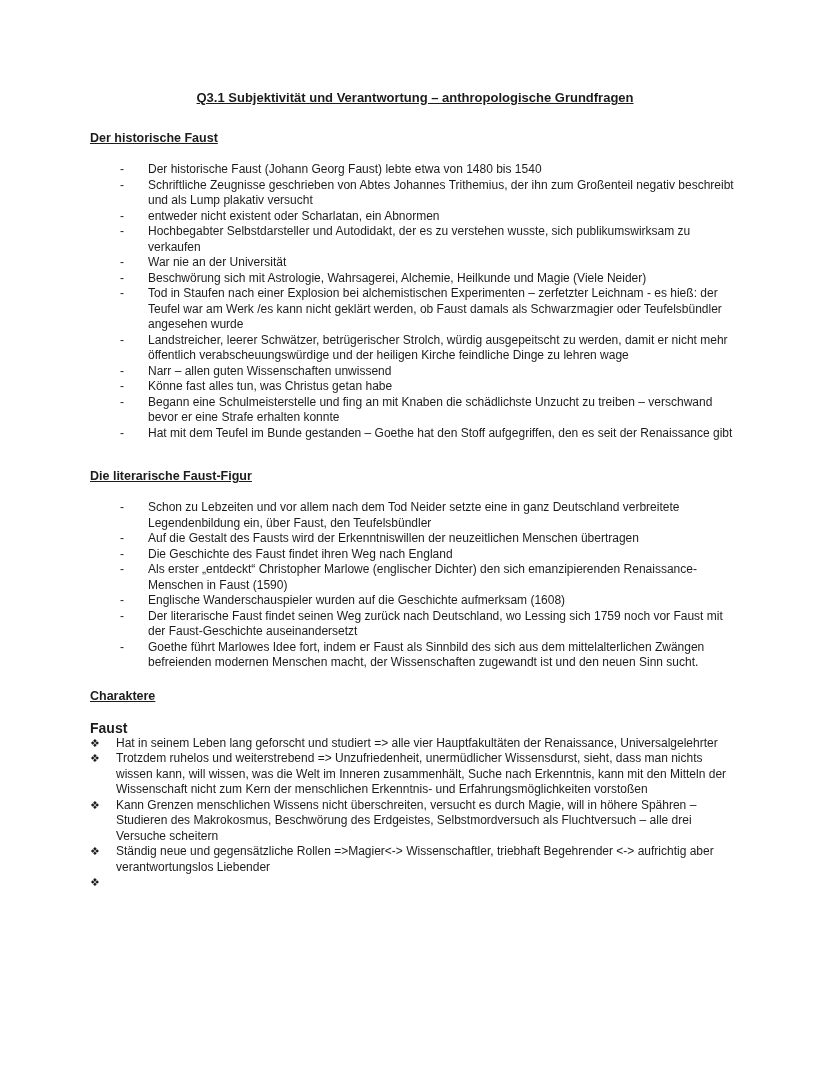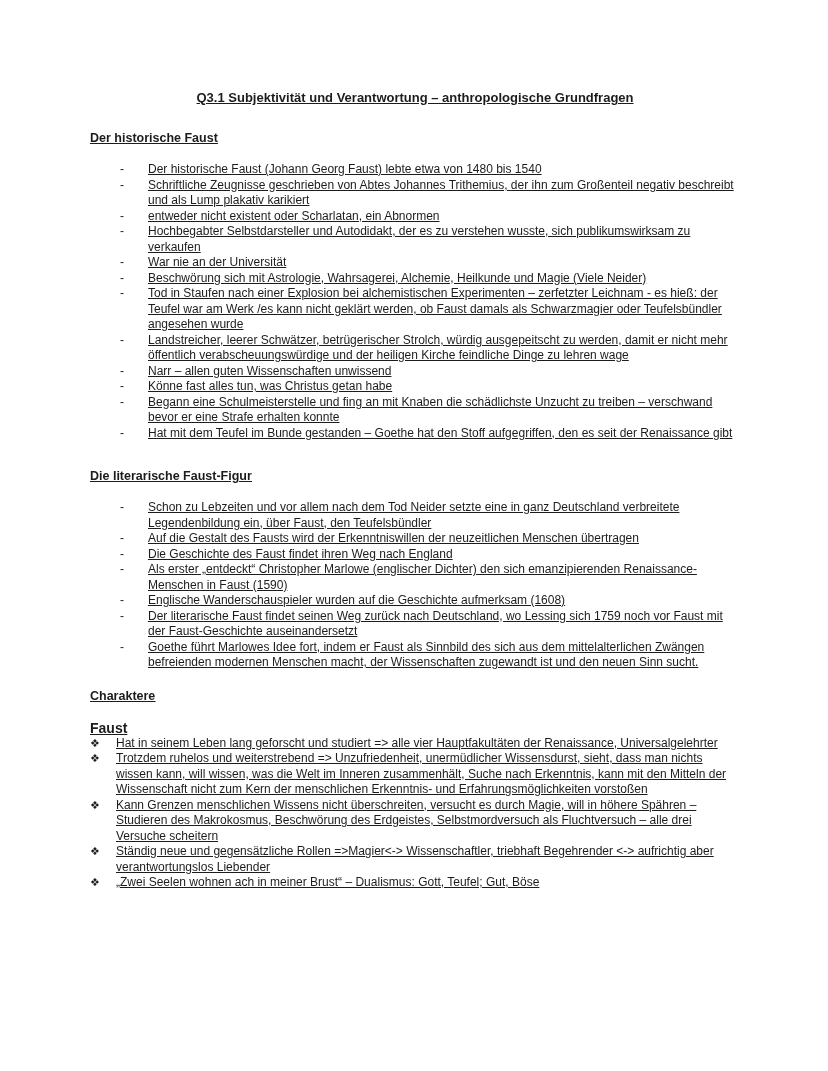--- a/index.html
+++ b/index.html
@@ -29,21 +29,21 @@
     margin: 0 0 24px 0;
     line-height: 16px;
   }
   h2.section-heading {
     font-size: 12.5px;
     font-weight: bold;
     text-decoration: underline;
     margin: 0 0 16px 0;
     line-height: 16px;
   }
-  section { margin: 0; text-decoration: underline; }
+  section { margin: 0; }
   section + section { margin-top: 27px; }
   section.charaktere { margin-top: 17px; }
   h3.sub-heading {
     font-size: 14px;
     font-weight: bold;
     margin: 15px 0 0 0;
     line-height: 16px;
   }
   ul.doc-list {
     list-style: none;
@@ -71,21 +71,21 @@
 <body>
 
 <div class="page">
 
   <h1 class="doc-title">Q3.1 Subjektivität und Verantwortung – anthropologische Grundfragen</h1>
 
   <section>
     <h2 class="section-heading">Der historische Faust</h2>
     <ul class="doc-list dash-list">
         <li><span class="marker">-</span><span class="li-text">Der historische Faust (Johann Georg Faust) lebte etwa von 1480 bis 1540</span></li>
-        <li><span class="marker">-</span><span class="li-text">Schriftliche Zeugnisse geschrieben von Abtes Johannes Trithemius, der ihn zum Großenteil negativ beschreibt und als Lump plakativ karikiert</span></li>
+        <li><span class="marker">-</span><span class="li-text">Schriftliche Zeugnisse geschrieben von Abtes Johannes Trithemius, der ihn zum Großenteil negativ beschreibt und als Lump plakativ versucht</span></li>
         <li><span class="marker">-</span><span class="li-text">entweder nicht existent oder Scharlatan, ein Abnormen</span></li>
         <li><span class="marker">-</span><span class="li-text">Hochbegabter Selbstdarsteller und Autodidakt, der es zu verstehen wusste, sich publikumswirksam zu verkaufen</span></li>
         <li><span class="marker">-</span><span class="li-text">War nie an der Universität</span></li>
         <li><span class="marker">-</span><span class="li-text">Beschwörung sich mit Astrologie, Wahrsagerei, Alchemie, Heilkunde und Magie (Viele Neider)</span></li>
         <li><span class="marker">-</span><span class="li-text">Tod in Staufen nach einer Explosion bei alchemistischen Experimenten – zerfetzter Leichnam - es hieß: der Teufel war am Werk /es kann nicht geklärt werden, ob Faust damals als Schwarzmagier oder Teufelsbündler angesehen wurde</span></li>
         <li><span class="marker">-</span><span class="li-text">Landstreicher, leerer Schwätzer, betrügerischer Strolch, würdig ausgepeitscht zu werden, damit er nicht mehr öffentlich verabscheuungswürdige und der heiligen Kirche feindliche Dinge zu lehren wage</span></li>
         <li><span class="marker">-</span><span class="li-text">Narr – allen guten Wissenschaften unwissend</span></li>
         <li><span class="marker">-</span><span class="li-text">Könne fast alles tun, was Christus getan habe</span></li>
         <li><span class="marker">-</span><span class="li-text">Begann eine Schulmeisterstelle und fing an mit Knaben die schädlichste Unzucht zu treiben – verschwand bevor er eine Strafe erhalten konnte</span></li>
         <li><span class="marker">-</span><span class="li-text">Hat mit dem Teufel im Bunde gestanden – Goethe hat den Stoff aufgegriffen, den es seit der Renaissance gibt</span></li>
@@ -106,17 +106,17 @@
   </section>
 
   <section class="charaktere">
     <h2 class="section-heading">Charaktere</h2>
     <h3 class="sub-heading">Faust</h3>
     <ul class="doc-list diamond-list">
         <li><span class="marker">❖</span><span class="li-text">Hat in seinem Leben lang geforscht und studiert =&gt; alle vier Hauptfakultäten der Renaissance, Universalgelehrter</span></li>
         <li><span class="marker">❖</span><span class="li-text">Trotzdem ruhelos und weiterstrebend =&gt; Unzufriedenheit, unermüdlicher Wissensdurst, sieht, dass man nichts wissen kann, will wissen, was die Welt im Inneren zusammenhält, Suche nach Erkenntnis, kann mit den Mitteln der Wissenschaft nicht zum Kern der menschlichen Erkenntnis- und Erfahrungsmöglichkeiten vorstoßen</span></li>
         <li><span class="marker">❖</span><span class="li-text">Kann Grenzen menschlichen Wissens nicht überschreiten, versucht es durch Magie, will in höhere Spähren – Studieren des Makrokosmus, Beschwörung des Erdgeistes, Selbstmordversuch als Fluchtversuch – alle drei Versuche scheitern</span></li>
         <li><span class="marker">❖</span><span class="li-text">Ständig neue und gegensätzliche Rollen =&gt;Magier&lt;-&gt; Wissenschaftler, triebhaft Begehrender &lt;-&gt; aufrichtig aber verantwortungslos Liebender</span></li>
-        <li><span class="marker">❖</span><span class="li-text">„Zwei Seelen wohnen ach in meiner Brust“ – Dualismus: Gott, Teufel; Gut, Böse</span></li>
+        <li><span class="marker">❖</span></li>
       </ul>
   </section>
 
 </div>
 
 </body></html>

